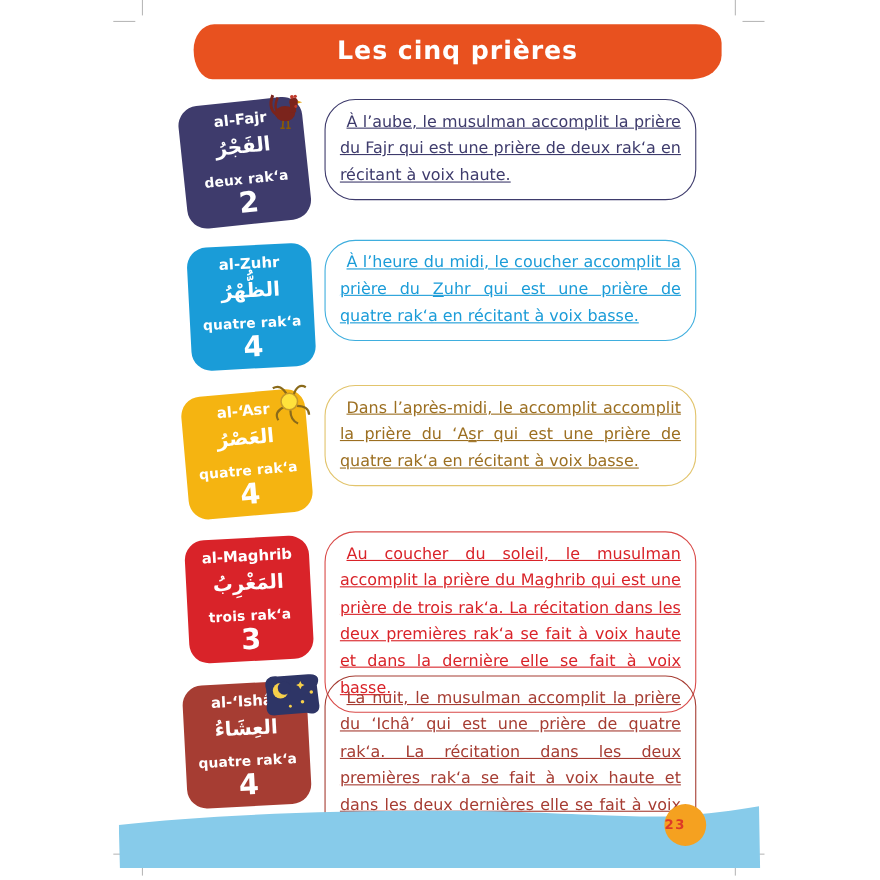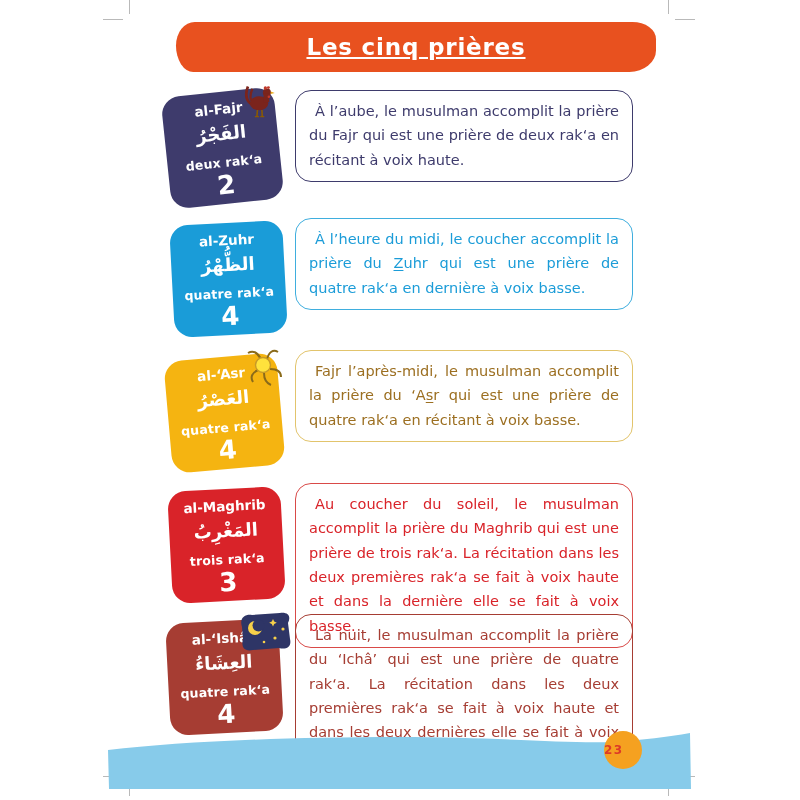--- a/index.html
+++ b/index.html
@@ -7,38 +7,38 @@
        font-family:"DejaVu Sans","Liberation Sans",sans-serif;}
 
   
   .crop{position:absolute;background:#b9b9b9;}
 
   
   .header{position:absolute;left:176px;top:22px;width:480px;height:50px;
           background:var(--header-bg,#E8511F);
           border-radius:24px 30px 34px 22px / 30px 22px 28px 34px;
           display:flex;align-items:center;justify-content:center;}
-  .header .title{color:#ffffff;font-size:23px;font-weight:bold;letter-spacing:.8px;text-decoration:underline;}
+  .header .title{color:#ffffff;font-size:23px;font-weight:bold;letter-spacing:.8px;}
 
   
   .row{position:absolute;left:0;top:0;width:800px;height:0;}
 
   .card{position:absolute;width:113px;height:112px;border-radius:18px;
         background:var(--card,#444);color:#fff;text-align:center;
         display:flex;flex-direction:column;align-items:center;
         padding:9px 6px 6px 6px;box-sizing:border-box;}
   .card .p-name{font-size:13.5px;font-weight:600;}
   .card .p-arabic{font-size:18px;font-weight:bold;margin-top:6px;line-height:1.2;}
   .card .p-rakat{font-size:12.5px;font-weight:bold;margin-top:10px;letter-spacing:.2px;}
   .card .p-num{font-size:26px;font-weight:bold;margin-top:1px;line-height:1.1;}
 
   .descbox{position:absolute;left:295px;width:338px;box-sizing:border-box;
-           border:1.6px solid var(--brd,#444);border-radius:16px;
+           border:1.6px solid var(--brd,#444);border-radius:28px;
            padding:8px 13px 9px 13px;color:var(--txt,#444);
-           font-size:14.5px;line-height:1.68;text-align:justify;text-indent:6px;}
+           font-size:14.5px;line-height:1.68;text-align:justify;text-indent:6px;text-decoration:underline;}
   .descbox .ul{text-decoration:underline;text-underline-offset:2px;}
 
   .icon{position:absolute;}
 
   
   .footer-wave{position:absolute;left:108px;top:728px;}
   .page-badge{position:absolute;left:604px;top:731px;width:38px;height:38px;
               border-radius:50%;background:var(--badge-bg,#F5A120);
               display:flex;align-items:center;justify-content:flex-start;
               color:var(--badge-text,#DD3A27);font-size:12px;font-weight:bold;
@@ -86,41 +86,41 @@
 </div>
 
 <div class="row" style="--card: #1A9CD8; --txt: #1B9CD8; --brd: #3FAEDE;">
   <div class="card" style="left:172px;top:223px;transform:rotate(-3deg)">
     <div class="p-name">al-Zuhr</div>
     <div class="p-arabic">الظُّهْرُ</div>
     <div class="p-rakat">quatre rak‘a</div>
     <div class="p-num">4</div>
   </div>
   <div class="descbox" style="top:218px">
-    <span>À l’heure du midi, le coucher accomplit la prière du </span><span class="ul">Z</span><span>uhr qui est une prière de quatre rak‘a en dernière à voix basse.</span>
+    <span>À l’heure du midi, le coucher accomplit la prière du </span><span class="ul">Z</span><span>uhr qui est une prière de quatre rak‘a en récitant à voix basse.</span>
   </div>
 </div>
 
 <div class="row" style="--card: #F5B411; --txt: #9C6F21; --brd: #E2C46C;">
   <div class="card" style="left:168px;top:357px;transform:rotate(-5deg)">
     <div class="p-name">al-‘Asr</div>
     <div class="p-arabic">العَصْرُ</div>
     <div class="p-rakat">quatre rak‘a</div>
     <div class="p-num">4</div>
   </div>
   <svg class="icon" style="left:241px;top:347px" width="44" height="44" viewBox="0 0 44 44">
     <path d="M20,12 C16,5 12,3 7,6" stroke="#8A6A1A" stroke-width="2" fill="none"></path>
     <path d="M26,12 C28,5 32,2 37,5" stroke="#8A6A1A" stroke-width="2" fill="none"></path>
     <path d="M29,22 C36,22 40,25 40,30" stroke="#8A6A1A" stroke-width="2" fill="none"></path>
     <path d="M17,23 C11,26 9,30 12,35" stroke="#8A6A1A" stroke-width="2" fill="none"></path>
     <path d="M23,26 C23,32 25,36 30,38" stroke="#8A6A1A" stroke-width="2" fill="none"></path>
     <circle cx="22" cy="18" r="7.5" fill="#FFE23C" stroke="#C79A28" stroke-width="1.4"></circle>
   </svg>
   <div class="descbox" style="top:350px">
-    <span>Fajr l’après-midi, le musulman accomplit la prière du ‘A</span><span class="ul">s</span><span>r qui est une prière de quatre rak‘a en récitant à voix basse.</span>
+    <span>Dans l’après-midi, le accomplit accomplit la prière du ‘A</span><span class="ul">s</span><span>r qui est une prière de quatre rak‘a en récitant à voix basse.</span>
   </div>
 </div>
 
 <div class="row" style="--card: #D92329; --txt: #D92329; --brd: #D94A48;">
   <div class="card" style="left:170px;top:489px;transform:rotate(-3deg)">
     <div class="p-name">al-Maghrib</div>
     <div class="p-arabic">المَغْرِبُ</div>
     <div class="p-rakat">trois rak‘a</div>
     <div class="p-num">3</div>
   </div>

